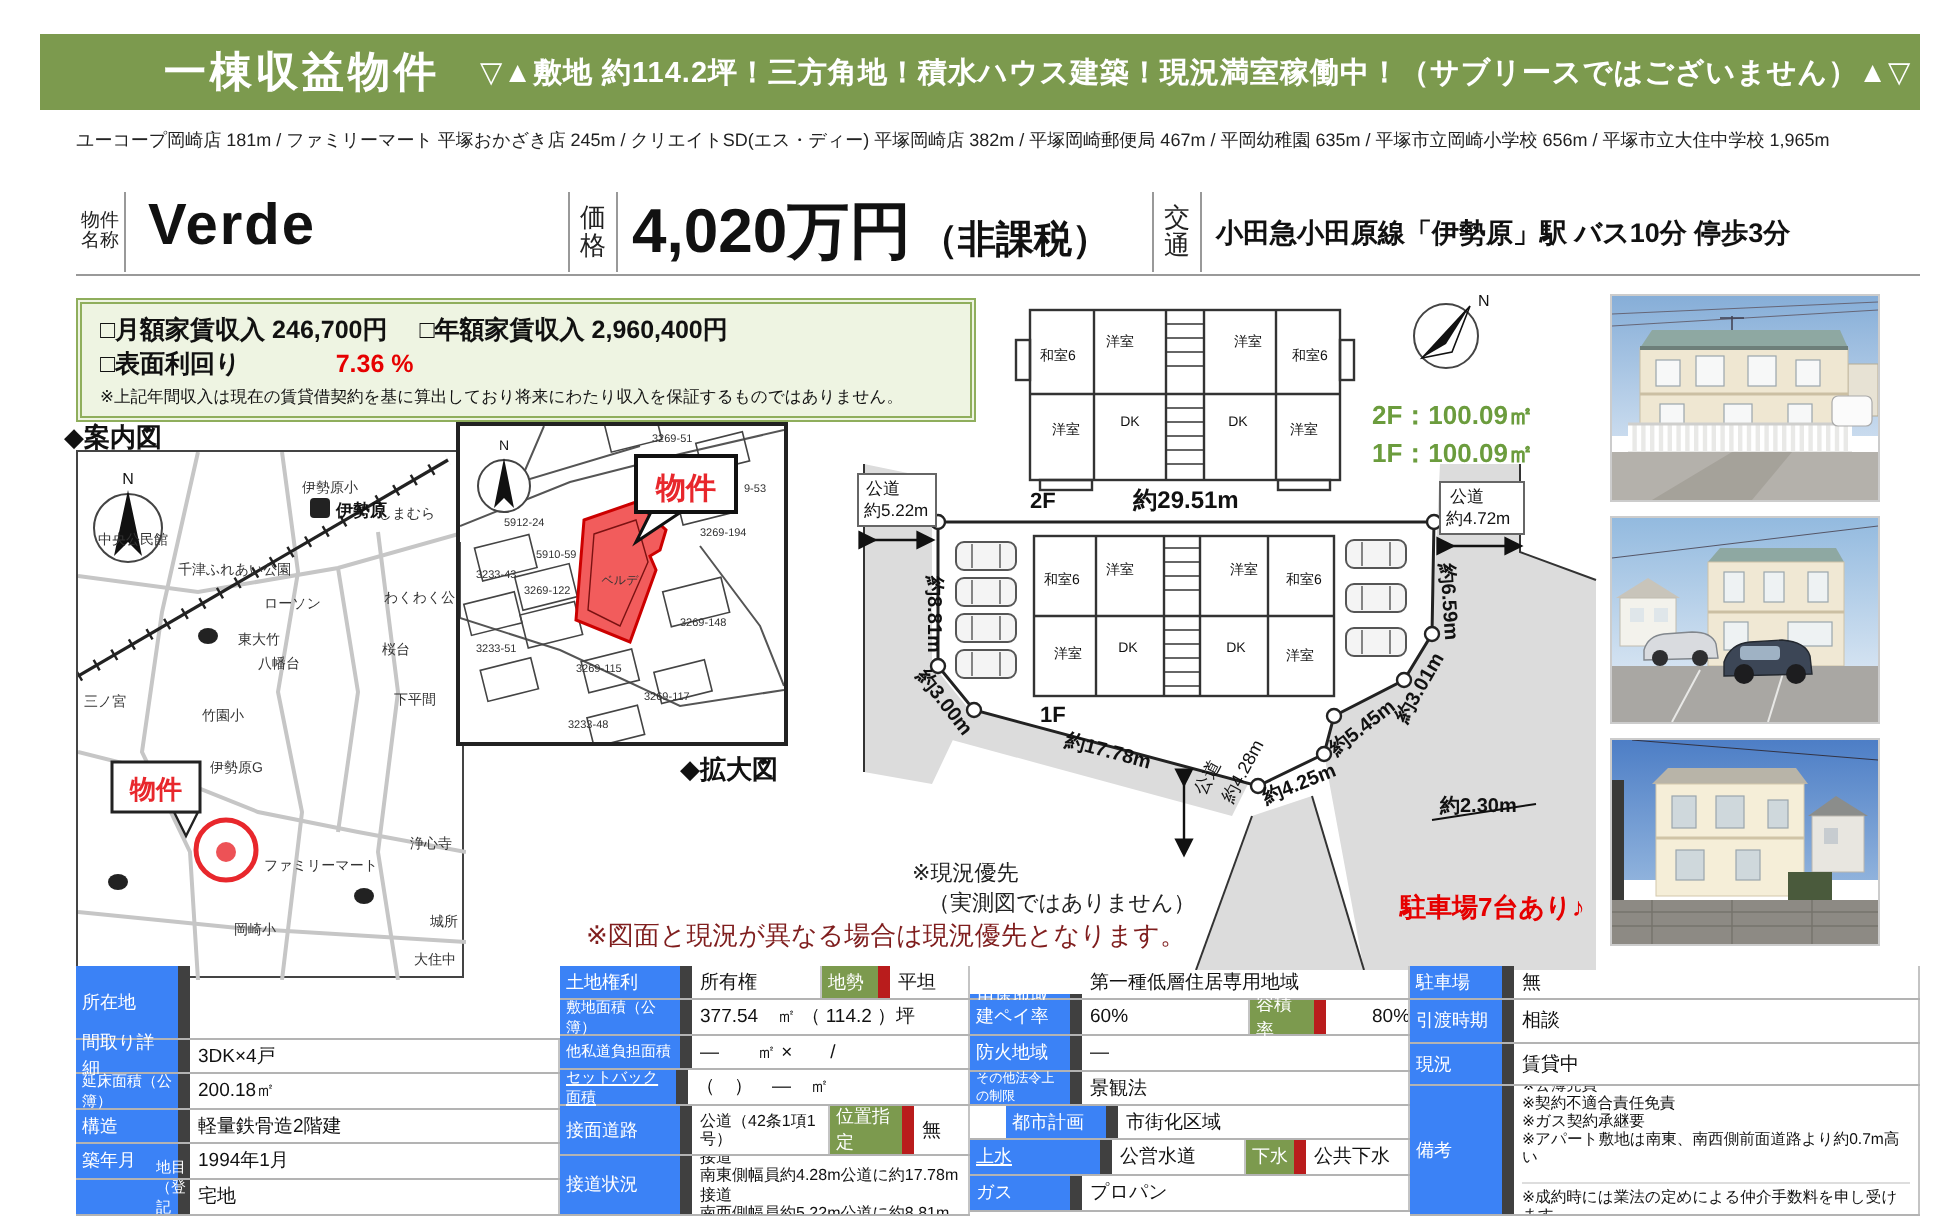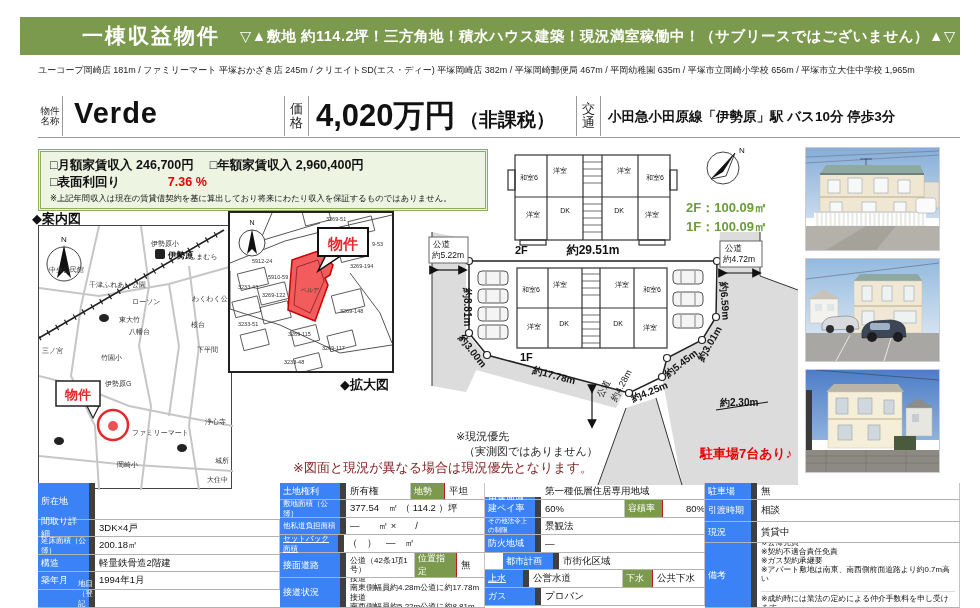--- a/index.html
+++ b/index.html
@@ -36,21 +36,21 @@
   .tg{position:absolute;top:0;}
   .trow{display:flex;border-bottom:1px solid #b3b3b3;box-sizing:border-box;align-items:stretch;}
   .th{background:#3b82f6;color:#fff;font-size:9px;display:flex;align-items:center;
       padding:1px 3px;box-sizing:border-box;border-right:6px solid #404040;flex-shrink:0;}
   .th.sm{font-size:7.5px;}
   .th.xs{font-size:6.5px;}
   .td{font-size:9.5px;display:flex;align-items:center;padding:1px 4px;box-sizing:border-box;
       border-right:1px solid #c4c4c4;flex:1;min-width:0;overflow:hidden;}
   .td.col{flex-direction:column;align-items:flex-start;justify-content:center;}
   .subth{background:#7c9a4e;color:#fff;font-size:9px;display:flex;align-items:center;
-         padding:1px 3px;box-sizing:border-box;flex-shrink:0;border-right:1px solid #b91c1c;}
+         padding:1px 3px;box-sizing:border-box;flex-shrink:0;border-right:6px solid #b91c1c;}
   .tiny{font-size:8px;line-height:9.5px;}
   .tiny2{font-size:7.8px;line-height:9px;}
   .addr1{font-size:8.5px;line-height:9.5px;}
   svg text{font-family:"Liberation Sans","DejaVu Sans",sans-serif;}
 </style>
 </head>
 <body>
 
 <div id="page">
 
@@ -509,20 +509,21 @@
       <div class="trow" style="height:17px;">
         <div class="th" style="width:57px;">構造</div>
         <div class="td">軽量鉄骨造2階建</div>
       </div>
       <div class="trow" style="height:18px;">
         <div class="th" style="width:57px;">築年月</div>
         <div class="td">1994年1月</div>
       </div>
       <div class="trow" style="height:18px;">
         <div class="th sm" style="width:57px;padding-left:40px;">地目（登記簿）</div>
+        <div class="td">宅地</div>
       </div>
     </div>
 
     <div class="tg" style="left:242px;width:205px;">
       <div class="trow" style="height:17px;">
         <div class="th" style="width:66px;">土地権利</div>
         <div class="td">所有権</div>
         <div class="subth" style="width:34px;">地勢</div>
         <div class="td" style="flex:0 0 40px;">平坦</div>
       </div>
@@ -558,34 +559,34 @@
       <div class="trow" style="height:17px;">
         <div class="th" style="width:56px;margin-top:14px;">用途地域</div>
         <div class="td">第一種低層住居専用地域</div>
       </div>
       <div class="trow" style="height:18px;">
         <div class="th" style="width:56px;">建ペイ率</div>
         <div class="td">60%</div>
         <div class="subth" style="width:38px;">容積率</div>
         <div class="td" style="flex:0 0 42px;padding-left:23px;">80%</div>
       </div>
+      <div class="trow" style="height:18px;">
+        <div class="th" style="width:56px;">防火地域</div>
+        <div class="td">―</div>
+      </div>
       <div class="trow" style="height:17px;">
         <div class="th xs" style="width:56px;">その他法令上の制限</div>
         <div class="td">景観法</div>
       </div>
-      <div class="trow" style="height:18px;">
-        <div class="th" style="width:56px;">防火地域</div>
-        <div class="td">―</div>
-      </div>
       <div class="trow" style="height:17px;padding-left:18px;">
         <div class="th" style="width:56px;">都市計画</div>
         <div class="td">市街化区域</div>
       </div>
       <div class="trow" style="height:18px;">
-        <div class="th" style="width:44px;text-decoration:underline;">上水</div>
+        <div class="th" style="width:71px;text-decoration:underline;">上水</div>
         <div class="td">公営水道</div>
         <div class="subth" style="width:30px;">下水</div>
         <div class="td" style="flex:0 0 52px;">公共下水</div>
       </div>
       <div class="trow" style="height:18px;">
         <div class="th" style="width:56px;">ガス</div>
         <div class="td">プロパン</div>
       </div>
     </div>
 

